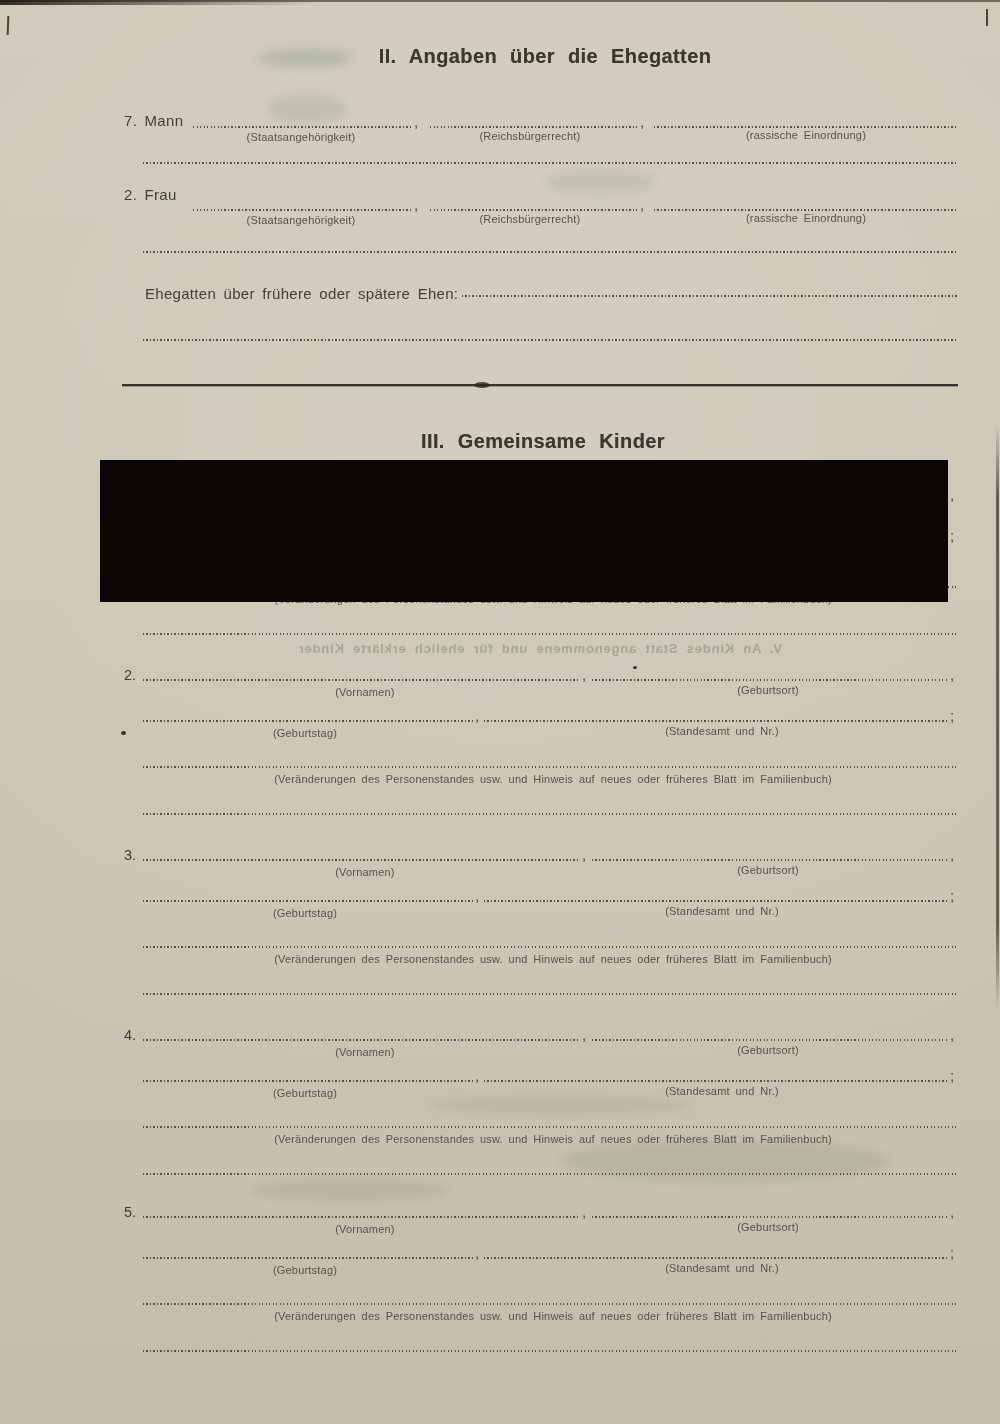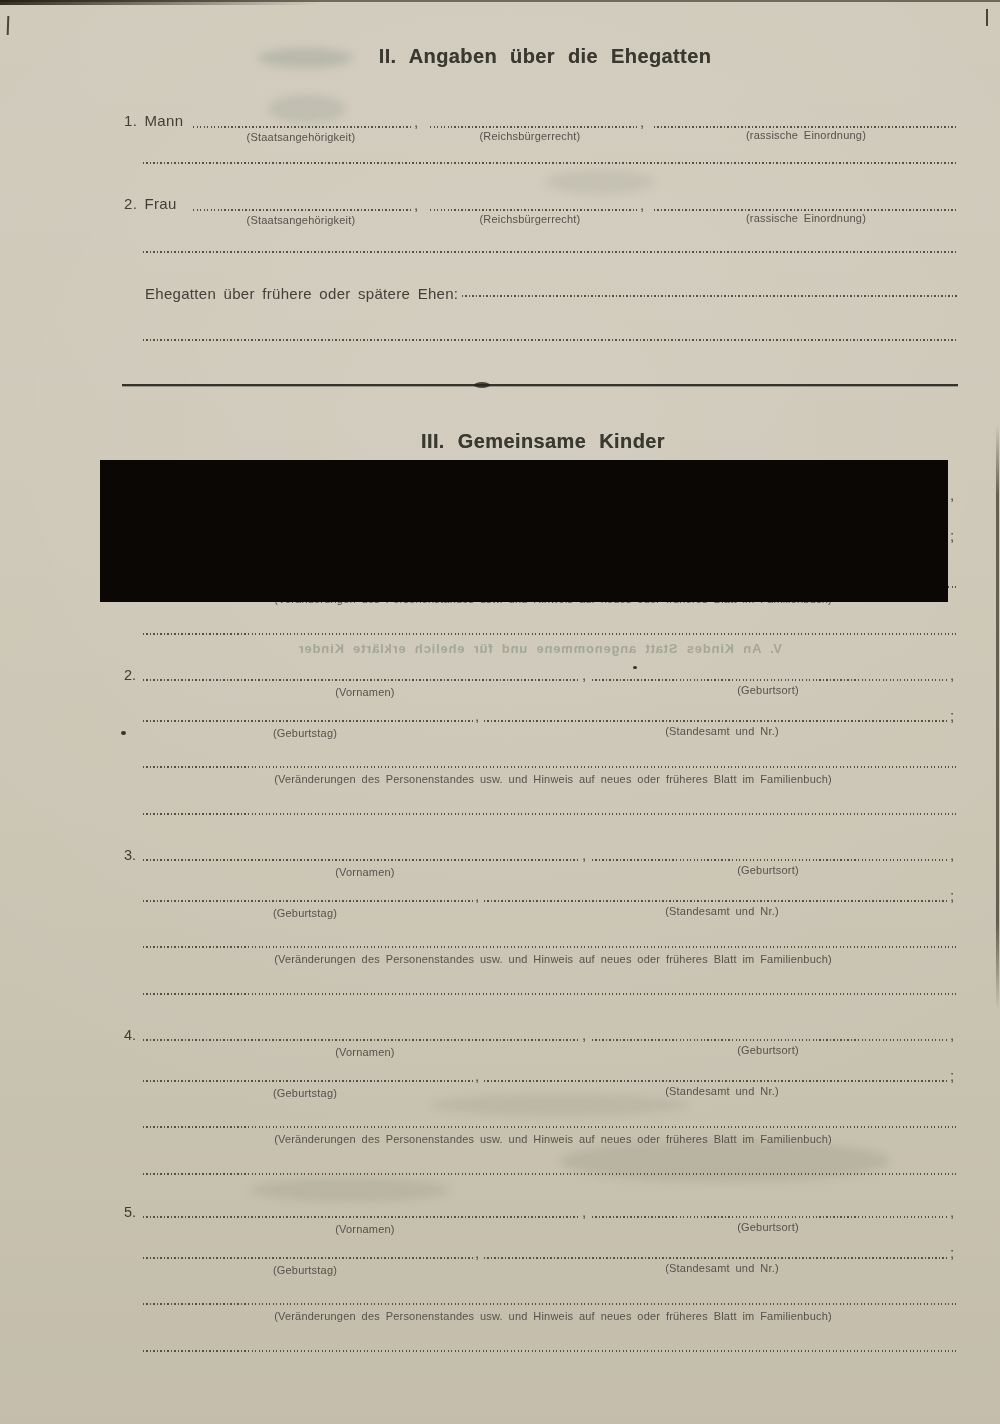--- a/index.html
+++ b/index.html
@@ -44,32 +44,32 @@
 
   <div class="abs blob" style="left:258px;top:48px;width:95px;height:20px;background:rgba(110,130,118,.25);"></div>
   <div class="abs blob" style="left:268px;top:95px;width:78px;height:28px;background:rgba(110,130,118,.18);"></div>
   <div class="abs blob" style="left:545px;top:170px;width:110px;height:24px;background:rgba(110,130,118,.14);"></div>
   <div class="abs blob" style="left:430px;top:1094px;width:260px;height:22px;background:rgba(105,115,95,.13);"></div>
   <div class="abs blob" style="left:560px;top:1140px;width:330px;height:42px;background:rgba(105,115,95,.16);"></div>
   <div class="abs blob" style="left:250px;top:1178px;width:200px;height:24px;background:rgba(105,115,95,.14);"></div>
 
   <div class="abs title" style="left:0;top:45px;width:1090px;">II. Angaben über die Ehegatten</div>
 
-  <span class="abs txt" style="left:124px;top:112px;">1. Mann</span>
+  <span class="abs txt" style="left:124px;top:112px;">7. Mann</span>
   <div class="abs dotline" style="left:193px;top:126px;width:220px;"></div>
   <span class="abs punct" style="left:414px;top:113px;">,</span>
   <div class="abs dotline" style="left:430px;top:126px;width:207px;"></div>
   <span class="abs punct" style="left:640px;top:113px;">,</span>
   <div class="abs dotline" style="left:654px;top:126px;width:304px;"></div>
   <span class="abs sub" style="left:226px;top:131px;width:150px;">(Staatsangehörigkeit)</span>
   <span class="abs sub" style="left:455px;top:130px;width:150px;">(Reichsbürgerrecht)</span>
   <span class="abs sub" style="left:731px;top:129px;width:150px;">(rassische Einordnung)</span>
   <div class="abs dotline" style="left:143px;top:162px;width:815px;"></div>
 
-  <span class="abs txt" style="left:124px;top:195px;">2. Frau</span>
+  <span class="abs txt" style="left:124px;top:186px;">2. Frau</span>
   <div class="abs dotline" style="left:193px;top:209px;width:220px;"></div>
   <span class="abs punct" style="left:414px;top:196px;">,</span>
   <div class="abs dotline" style="left:430px;top:209px;width:207px;"></div>
   <span class="abs punct" style="left:640px;top:196px;">,</span>
   <div class="abs dotline" style="left:654px;top:209px;width:304px;"></div>
   <span class="abs sub" style="left:226px;top:214px;width:150px;">(Staatsangehörigkeit)</span>
   <span class="abs sub" style="left:455px;top:213px;width:150px;">(Reichsbürgerrecht)</span>
   <span class="abs sub" style="left:731px;top:212px;width:150px;">(rassische Einordnung)</span>
   <div class="abs dotline" style="left:143px;top:251px;width:815px;"></div>
 

